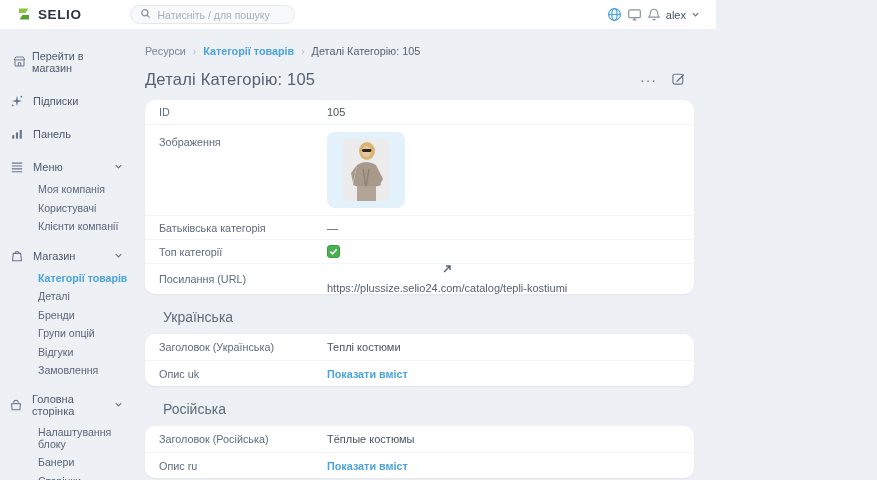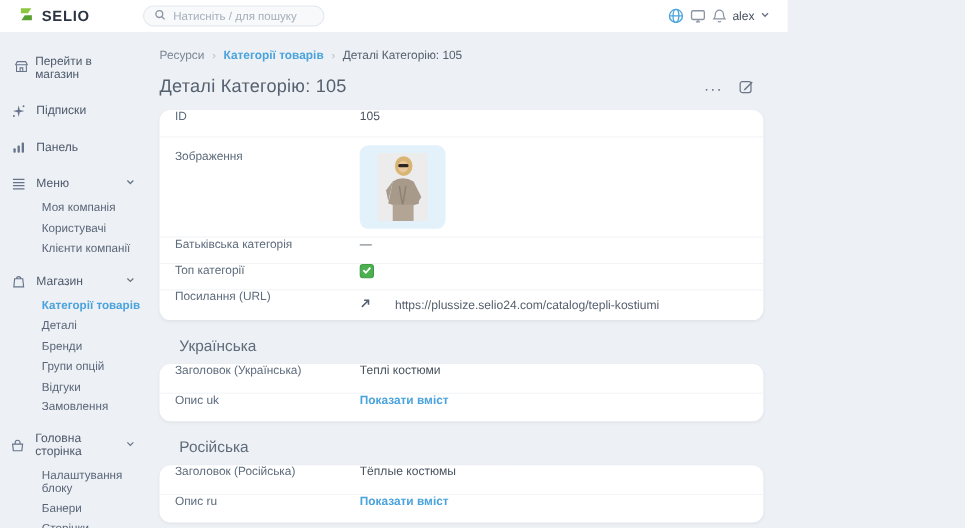--- a/index.html
+++ b/index.html
@@ -67,37 +67,37 @@
   .title-row { display:flex; align-items:center; margin:13px 0 11px 0; }
   .page-title { font-size:16.5px; font-weight:500; color:#566170; letter-spacing:.2px; }
   .title-actions { margin-left:auto; display:flex; align-items:center; gap:14px; margin-right:8px; }
   .more-btn { border:none; background:transparent; font-size:14px; color:#6a7585; cursor:pointer; line-height:10px; letter-spacing:1px; }
   .edit-btn { border:none; background:transparent; cursor:pointer; display:flex; }
 
   .card {
     background:#ffffff; border-radius:10px;
     box-shadow:0 1px 3px rgba(26,40,60,.05);
   }
-  .row { display:flex; padding:0 14px; min-height:24px; }
+  .row { display:flex; align-items:center; padding:0 14px; min-height:24px; }
   .row + .row { border-top:1px solid #f2f4f7; }
   .row-label { width:168px; flex-shrink:0; color:#5d6b7c; font-size:10.8px; }
   .row-value { color:#49545f; font-size:11px; }
   .row-img { align-items:flex-start; padding-top:7px; padding-bottom:7px; }
   .row-img .row-label { padding-top:4px; }
   .row-url { min-height:28px; }
 
   .thumb-wrap {
     width:78px; height:76px; background:#e3f1fb; border-radius:8px;
     display:flex; align-items:center; justify-content:center; cursor:pointer;
   }
   .checkbox {
     width:13px; height:13px; background:#4caf50; border:1px solid #3f9e44;
     border-radius:3px; display:flex; align-items:center; justify-content:center; cursor:pointer;
   }
-  .url-cell { display:flex; align-items:center; gap:22px; color:#55606e; cursor:pointer; }
+  .url-cell { display:flex; align-items:center; gap:6px; color:#55606e; cursor:pointer;flex-direction:column; }
   .content-link { color:#4aa3dc; font-weight:bold; font-size:10.8px; cursor:pointer; }
 
   .section-title { font-size:14px; font-weight:500; color:#5f6b7a; margin:15px 0 9px 18px; }
   .lang-card .row { min-height:26px; }
 </style>
 </head>
 <body>
 
 <div class="viewport">
 

